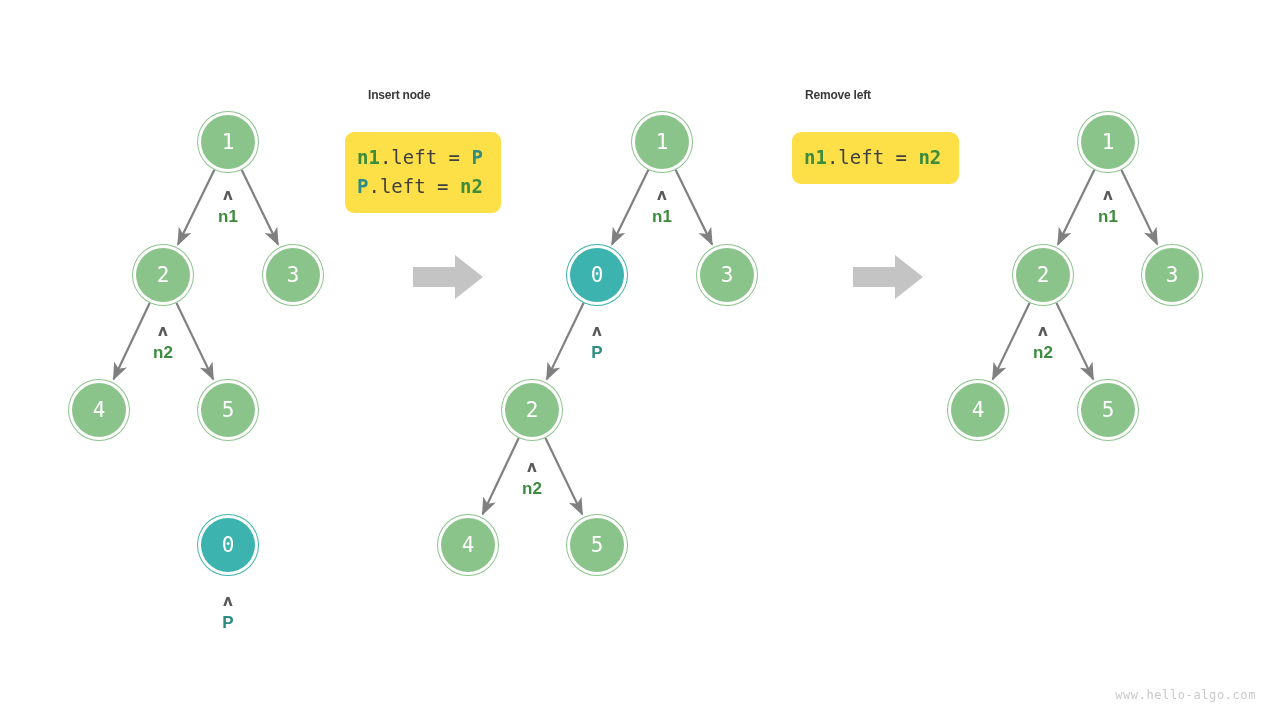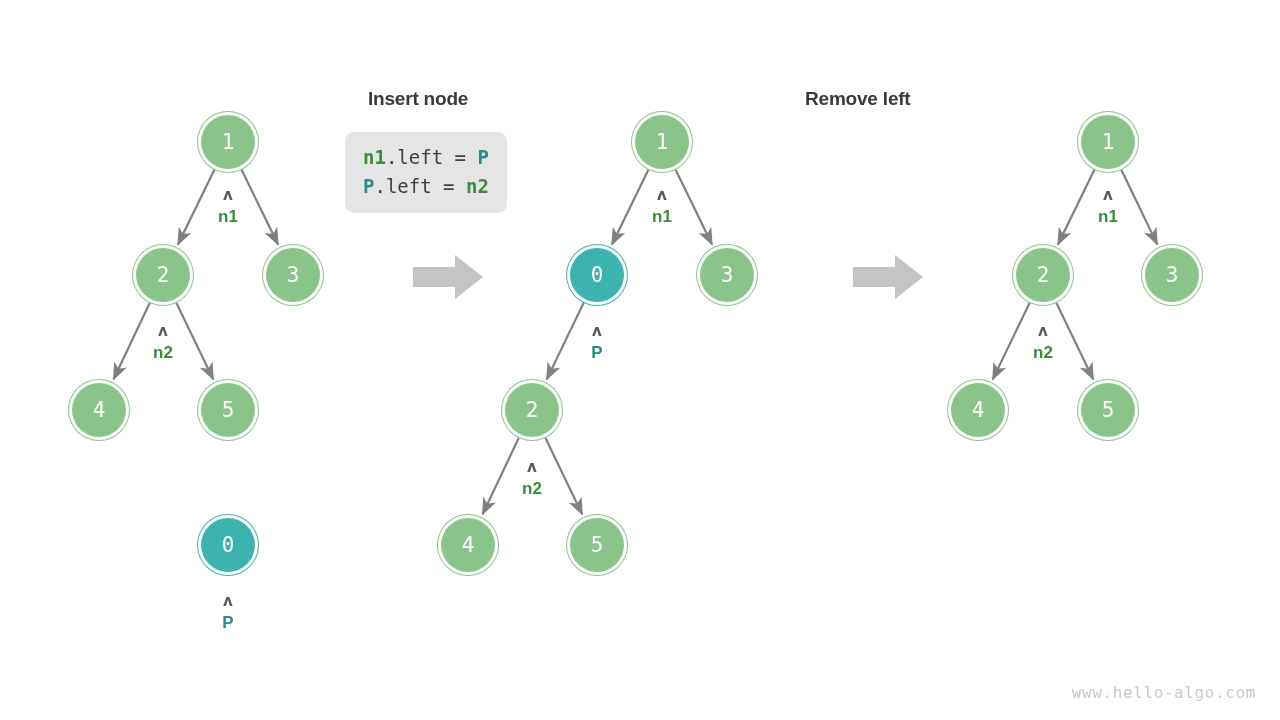--- a/index.html
+++ b/index.html
@@ -24,31 +24,31 @@
     position: absolute;
     left: 0;
     top: 0;
     width: 1280px;
     height: 720px;
     pointer-events: none;
   }
   .panel-title {
     position: absolute;
     font-family: "Liberation Sans", sans-serif;
-    font-size: 19px;
+    font-size: 12px;
     font-weight: bold;
     color: #3a3a3a;
     white-space: nowrap;
     letter-spacing: -0.2px;
   }
   .code-box {
     position: absolute;
-    background: #e5e5e5;
+    background: #fde047;
     border-radius: 9px;
-    padding: 11px 18px 12px 18px;
+    padding: 11px 18px 12px 12px;
     font-family: "DejaVu Sans Mono", monospace;
     font-size: 19px;
     line-height: 29px;
     color: #3f3f3f;
     white-space: nowrap;
     box-sizing: border-box;
   }
   .code-line { white-space: pre; }
   .tk-green { color: #3d8b3d; font-weight: bold; }
   .tk-teal  { color: #2e8b86; font-weight: bold; }
@@ -98,21 +98,21 @@
     font-size: 15px;
     font-weight: bold;
     color: #595959;
     line-height: 1;
   }
   .watermark {
     position: absolute;
     right: 24px;
     bottom: 18px;
     font-family: "DejaVu Sans Mono", monospace;
-    font-size: 16px;
+    font-size: 12px;
     color: #c9c9c9;
     letter-spacing: 0.6px;
     white-space: nowrap;
   }
 </style>
 </head>
 <body>
 
 <div id="stage">
 
@@ -217,16 +217,19 @@
     </div>
 
   <div class="panel-title" id="title-insert" style="left: 368px; top: 88px;">Insert node</div>
 
   <div class="panel-title" id="title-remove" style="left: 805px; top: 88px;">Remove left</div>
 
   <div class="code-box" id="code-insert" style="left: 345px; top: 132px;">
       <div class="code-line"><span class="tk-green">n1</span><span class="tk-plain">.left = </span><span class="tk-teal">P</span></div>
       <div class="code-line"><span class="tk-teal">P</span><span class="tk-plain">.left = </span><span class="tk-green">n2</span></div>
     </div>
+  <div class="code-box" id="code-remove" style="left: 792px; top: 132px;">
+      <div class="code-line"><span class="tk-green">n1</span><span class="tk-plain">.left = </span><span class="tk-green">n2</span></div>
+    </div>
 
   <div class="watermark">www.hello-algo.com</div>
 
 </div>
 
 </body></html>

